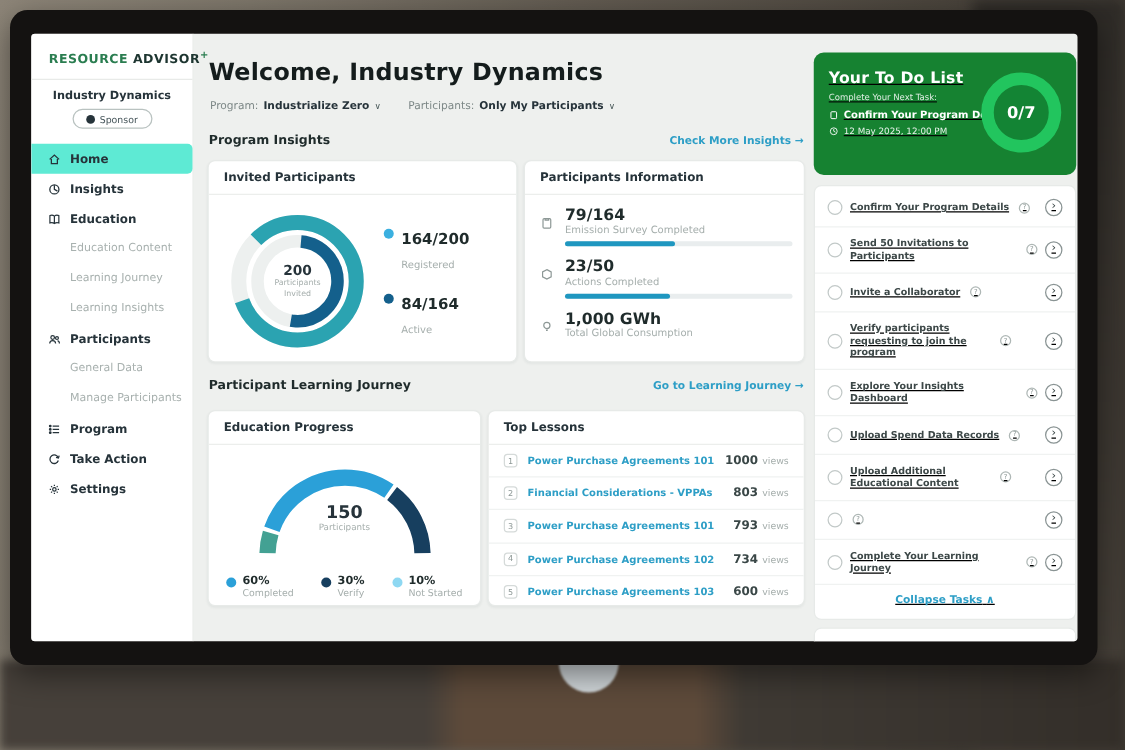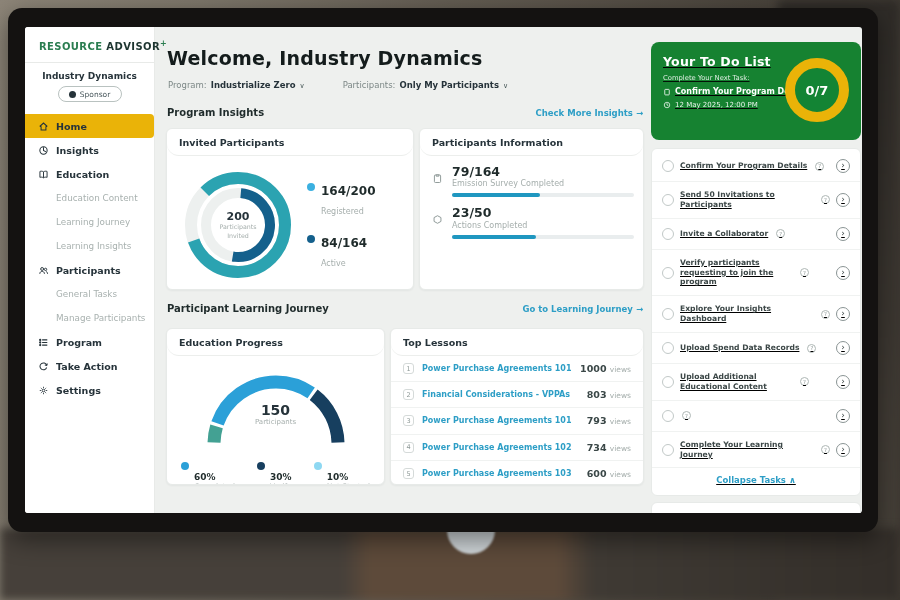--- a/index.html
+++ b/index.html
@@ -18,37 +18,37 @@
   .logo .lg { color:#2a7d50; }
   .logo .ld { color:#1d3530; }
   .logo .lp { color:#2a7d50; font-size:8px; vertical-align:super; }
   .side-div { height:1px; background:#e8eae8; margin:2px 0 8px 0; }
   .org { text-align:center; font-size:9px; font-weight:bold; color:#26333a; margin-bottom:5px; }
   .sponsor { display:flex; align-items:center; gap:4px; justify-content:center; width:64px; margin:0 auto 12px auto; border:1px solid #b9c2c0; border-radius:10px; padding:2.5px 4px; }
   .sponsor .sdot { width:7px; height:7px; border-radius:50%; background:#26333a; }
   .sponsor span.slabel { font-size:7.5px; color:#46555a; }
   .nav { display:flex; flex-direction:column; }
   .nav-item { display:flex; align-items:center; gap:7px; height:24px; padding-left:13px; font-size:9.5px; font-weight:bold; color:#26333a; cursor:pointer; }
-  .nav-item.active { background:#eab308; border-radius:0 4px 4px 0; }
+  .nav-item.active { background:#5eead4; border-radius:0 4px 4px 0; }
   .nav-item svg { width:11px; height:11px; flex:0 0 11px; }
   .nav-sub { height:24px; display:flex; align-items:center; padding-left:31px; font-size:8.8px; color:#a8b1af; cursor:pointer; }
 
   
   .main { position:absolute; left:141px; top:0; width:478px; height:100%; }
   .h1 { position:absolute; left:1px; top:20px; font-size:19px; font-weight:bold; color:#141c1c; letter-spacing:.2px; }
-  .filters { position:absolute; left:2px; top:53px; display:flex; gap:38px; font-size:8.5px; color:#7d8887; }
+  .filters { position:absolute; left:2px; top:53px; display:flex; gap:22px; font-size:8.5px; color:#7d8887; }
   .filters b { color:#26333a; margin-left:4px; }
   .chev { color:#4a5a5a; font-size:7px; margin-left:4px; }
   .sec-head { position:absolute; left:1px; width:476px; display:flex; justify-content:space-between; align-items:center; }
   .sec-title { font-size:10px; font-weight:bold; color:#1f2b2b; }
   .sec-link { font-size:8.5px; font-weight:bold; color:#2d9ec6; cursor:pointer; }
   .sec-link .arr { margin-left:3px; }
 
   .card { position:absolute; background:#fff; border:1px solid #e7eae8; border-radius:6px; box-shadow:0 1px 2px rgba(20,30,30,.05); overflow:hidden; }
-  .card-h { padding:8px 12px 7px 12px; font-size:9.5px; font-weight:bold; color:#26333a; border-bottom:1px solid #eceeec;border-radius:12px; }
+  .card-h { padding:8px 12px 7px 12px; font-size:9.5px; font-weight:bold; color:#26333a; border-bottom:1px solid #eceeec; }
 
   
   .ip-body { display:flex; align-items:center; padding:8px 6px 6px 10px; gap:8px; }
   .donut-wrap { position:relative; width:122px; height:122px; }
   .donut-center { position:absolute; left:0; top:0; width:122px; height:122px; display:flex; flex-direction:column; align-items:center; justify-content:center; text-align:center; }
   .donut-center .dv { font-size:11px; font-weight:bold; color:#26333a; }
   .donut-center .dl { font-size:6.3px; color:#a5aeac; width:56px; line-height:1.35; }
   .legend-col { display:flex; flex-direction:column; gap:14px; }
   .leg-item { display:flex; gap:6px; align-items:flex-start; }
   .dot { width:8px; height:8px; border-radius:50%; margin-top:3px; }
@@ -66,39 +66,39 @@
   .stat-fill { height:4px; border-radius:2px; background:#1f97c0; }
 
   
   .ep-body { position:relative; padding:10px 0 0 0; }
   .gauge-wrap { position:relative; width:150px; height:82px; margin:2px auto 0 auto; }
   .gauge-center { position:absolute; left:0; top:34px; width:150px; text-align:center; }
   .gauge-center .gv { font-size:14px; font-weight:bold; color:#26333a; }
   .gauge-center .gl { font-size:7px; color:#a5aeac; }
   .ep-legend { display:flex; justify-content:space-between; padding:10px 14px 0 14px; }
   .ep-leg-item { display:flex; gap:5px; }
-  .ep-pct { font-size:9px; font-weight:bold; color:#1f2b2b;margin-top:12px; }
+  .ep-pct { font-size:9px; font-weight:bold; color:#1f2b2b; }
   .ep-lab { font-size:7.5px; color:#a5aeac; }
 
   
   .tl-rows { display:flex; flex-direction:column; }
   .tl-row { display:flex; align-items:center; gap:8px; padding:0 12px; height:26.2px; border-bottom:1px solid #f0f2f1; cursor:default; }
   .tl-rank { width:11px; height:11px; border:1px solid #d5dad9; border-radius:3px; font-size:6.5px; color:#8d9896; display:flex; align-items:center; justify-content:center; flex:0 0 11px; }
   .tl-title { flex:1; font-size:8px; font-weight:bold; color:#2d9ec6; cursor:pointer; }
   .tl-views { font-size:9.5px; font-weight:bold; color:#3a4747; }
   .tl-views span { font-size:7.5px; font-weight:normal; color:#a5aeac; }
 
   
   .rpanel { position:absolute; left:626px; top:15px; width:210px;text-decoration:underline; }
   .todo-green { position:relative; width:210px; height:98px; background:#168231; border-radius:8px; color:#fff; padding:12px 12px; overflow:hidden; }
   .tg-title { font-size:12.5px; font-weight:bold; letter-spacing:.2px; }
   .tg-sub { font-size:6.8px; opacity:.85; margin:5px 0 5px 0; }
   .tg-task { font-size:8px; font-weight:bold; display:flex; gap:4px; align-items:center; }
   .tg-date { font-size:7px; opacity:.9; margin-top:5px; display:flex; gap:4px; align-items:center; }
-  .tg-ring { position:absolute; right:12px; top:16px; width:64px; height:64px; border-radius:50%; border:10px solid #eab308; background:#138434; display:flex; align-items:center; justify-content:center; }
+  .tg-ring { position:absolute; right:12px; top:16px; width:64px; height:64px; border-radius:50%; border:10px solid #22c55e; background:#138434; display:flex; align-items:center; justify-content:center; }
   .tg-ring span { font-size:13px; font-weight:bold; }
 
   .task-card { position:relative; margin-top:8px; background:#fff; border:1px solid #e7eae8; border-radius:6px; padding:2px 0; }
   .task-row { display:flex; align-items:center; gap:6px; padding:8px 10px; border-bottom:1px solid #f0f2f1; }
   .task-row:last-of-type { border-bottom:none; }
   .t-check { width:12px; height:12px; border:1.4px solid #c2c9c8; border-radius:50%; flex:0 0 12px; cursor:pointer; }
   .t-label { font-size:7.6px; font-weight:bold; color:#3c4747; line-height:1.3; }
   .t-info { width:9px; height:9px; border:1px solid #aeb7b5; border-radius:50%; color:#8d9896; font-size:5.5px; display:flex; align-items:center; justify-content:center; flex:0 0 9px; margin-left:2px; cursor:pointer; }
   .t-go { margin-left:auto; width:14px; height:14px; border:1.4px solid #8a9494; border-radius:50%; color:#3c4747; font-size:9px; line-height:11px; text-align:center; flex:0 0 14px; cursor:pointer; }
   .collapse { text-align:center; padding:7px 0 8px 0; font-size:8.5px; font-weight:bold; color:#2d9ec6; cursor:pointer; }
@@ -151,21 +151,21 @@
           <div class="nav-sub">Learning Insights</div>
           <div class="nav-item">
             <svg viewBox="0 0 16 16" fill="none" stroke="#26333a" stroke-width="1.4">
                 <circle cx="6" cy="5.8" r="2.1"></circle>
                 <path d="M2.6 12.8 C2.6 10 4.8 9.4 6 9.4 C7.2 9.4 9.4 10 9.4 12.8"></path>
                 <circle cx="11" cy="6.4" r="1.7"></circle>
                 <path d="M11.6 9.6 C12.8 9.8 13.9 10.6 13.9 12.8"></path>
               </svg>
             <span>Participants</span>
           </div>
-          <div class="nav-sub">General Tasks</div>
+          <div class="nav-sub">General Data</div>
           <div class="nav-sub">Manage Participants</div>
           <div class="nav-item">
             <svg viewBox="0 0 16 16" fill="none" stroke="#26333a" stroke-width="1.5">
                 <path d="M6 4.2 H13.5 M6 8 H13.5 M6 11.8 H13.5"></path>
                 <circle cx="3.2" cy="4.2" r="0.9" fill="#26333a"></circle>
                 <circle cx="3.2" cy="8" r="0.9" fill="#26333a"></circle>
                 <circle cx="3.2" cy="11.8" r="0.9" fill="#26333a"></circle>
               </svg>
             <span>Program</span>
           </div>
@@ -248,20 +248,30 @@
                     <path d="M8 2.5 L13 5.2 V10.8 L8 13.5 L3 10.8 V5.2 Z"></path>
                   </svg></span>
               <span>
                 <div class="stat-val">23/50</div>
                 <div class="stat-lab">Actions Completed</div>
                 <div class="stat-track">
                     <div class="stat-fill" style="width: 46%;"></div>
                   </div>
               </span>
             </div>
+            <div class="stat">
+              <span class="stat-ic"><svg viewBox="0 0 16 16" fill="none" stroke="#8d9896" stroke-width="1.4">
+                    <circle cx="8" cy="6.4" r="3.6"></circle>
+                    <path d="M6.6 10 H9.4 M7 12 H9"></path>
+                  </svg></span>
+              <span>
+                <div class="stat-val">1,000 GWh</div>
+                <div class="stat-lab">Total Global Consumption</div>
+              </span>
+            </div>
           </div>
         </div>
 
         <div class="sec-head" style="top:276px;">
           <span class="sec-title">Participant Learning Journey</span>
           <span class="sec-link"><span>Go to Learning Journey</span><span class="arr">→</span></span>
         </div>
 
         <div class="card" style="left:0; top:301px; width:219px; height:157px;">
           <div class="card-h">Education Progress</div>

